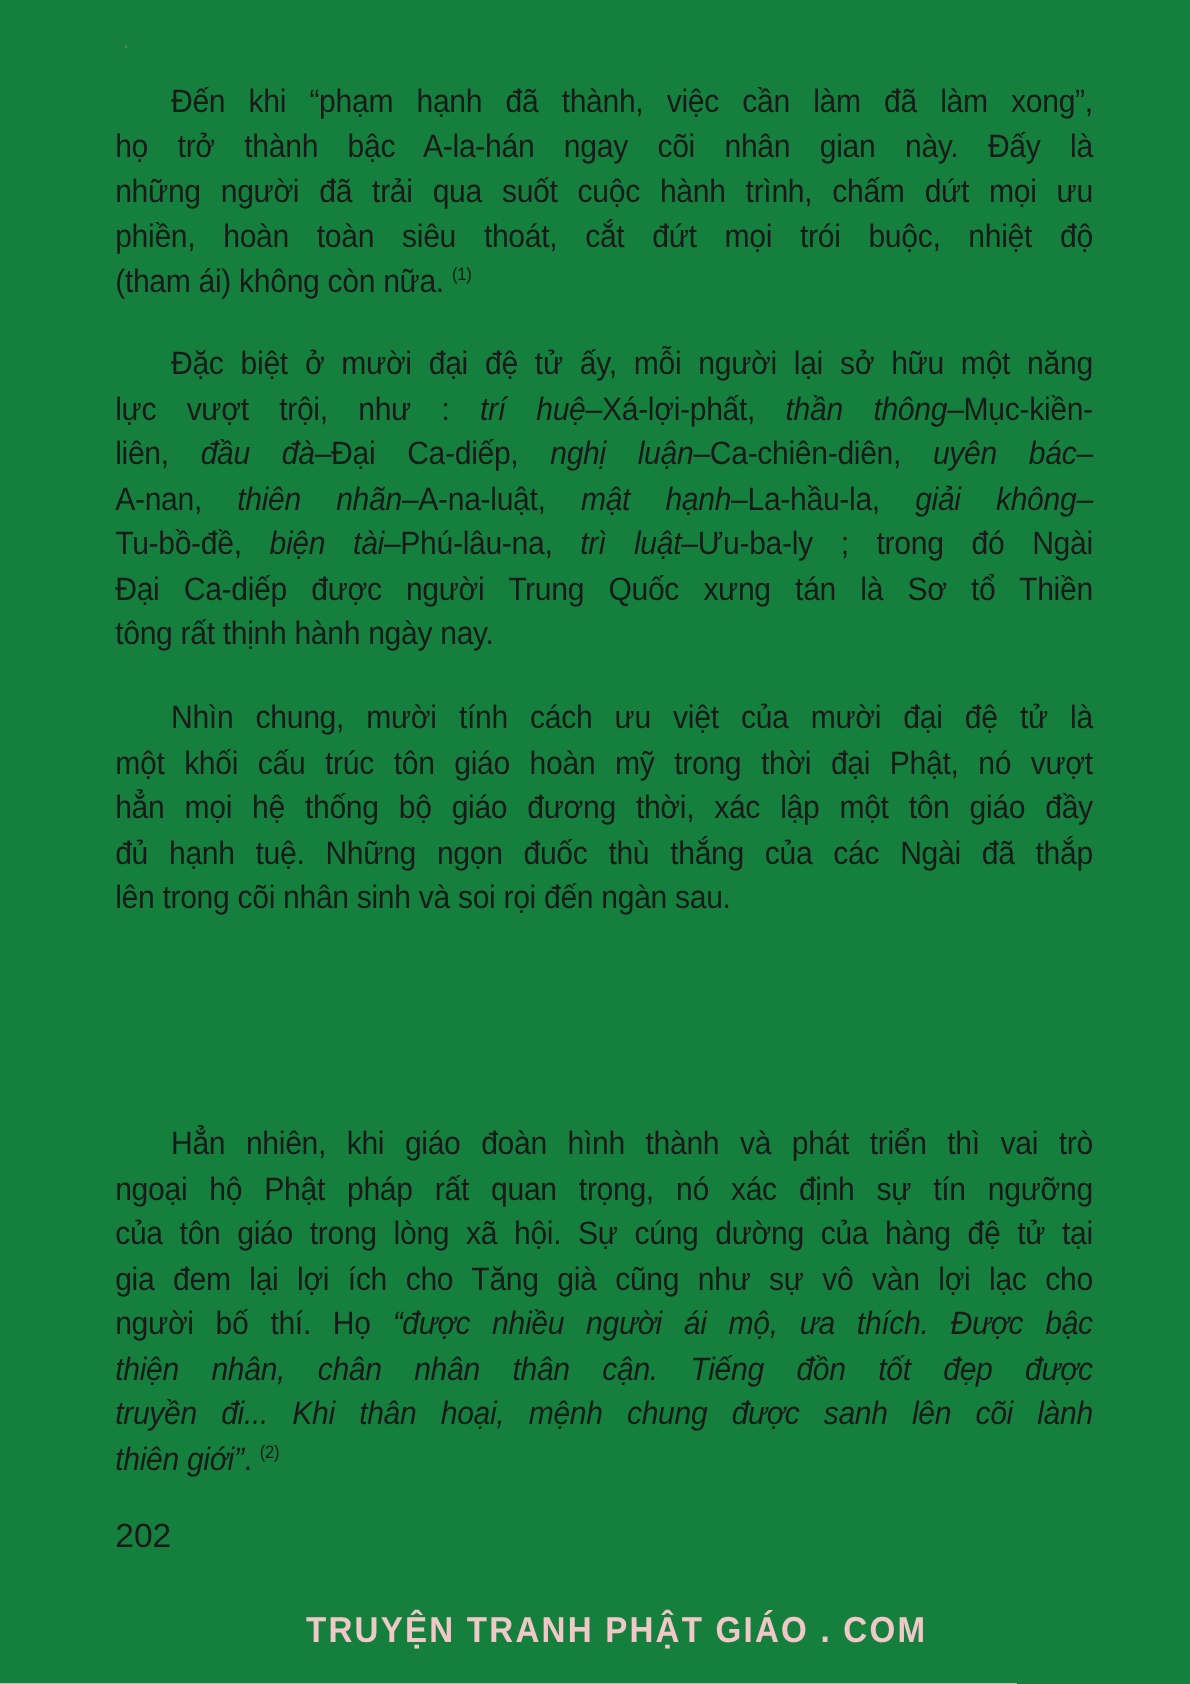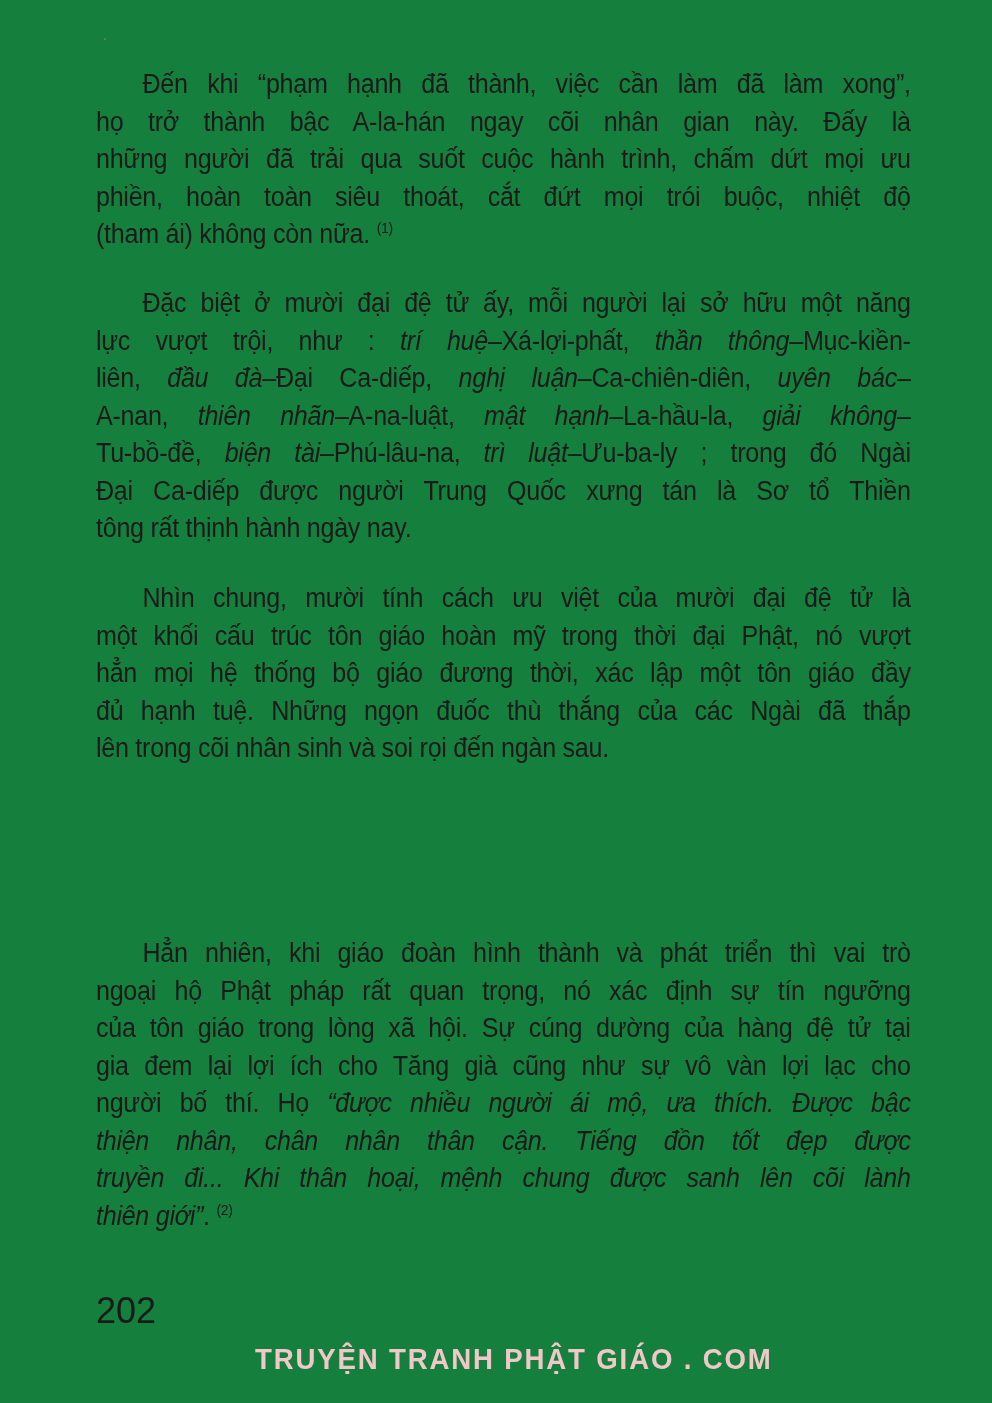--- a/index.html
+++ b/index.html
@@ -14,22 +14,22 @@
     display: block; height: 37.5px; line-height: 37.5px;
     font-size: 27px; white-space: nowrap; text-align: justify;
     text-align-last: justify; letter-spacing: -0.3px;
     transform: scaleX(0.93); transform-origin: left center; width: 876px;
   }
   .line.last { text-align-last: left; }
   .line.indent { padding-left: 50px; width: 826px; }
   .line i, .line em { font-style: italic; }
   sup.fn { font-size: 15px; vertical-align: 10px; line-height: 0; }
   .pagenum {
-    position: absolute; left: 96px; top: 1290px;
-    font-size: 36px; color: #1a1a1a;
+    position: absolute; left: 96px; top: 1264px;
+    font-size: 28px; color: #1a1a1a;
   }
   .watermark {
     position: absolute; left: 255px; top: 1342px;
     font-size: 30px; font-weight: bold; letter-spacing: 2px;
     color: #f0c8c8; transform: scaleX(0.92); transform-origin: left center;
   }
   .dot { position:absolute; width:2px; height:2px; background:#777; border-radius:1px; }
 </style>
 </head>
 <body>

